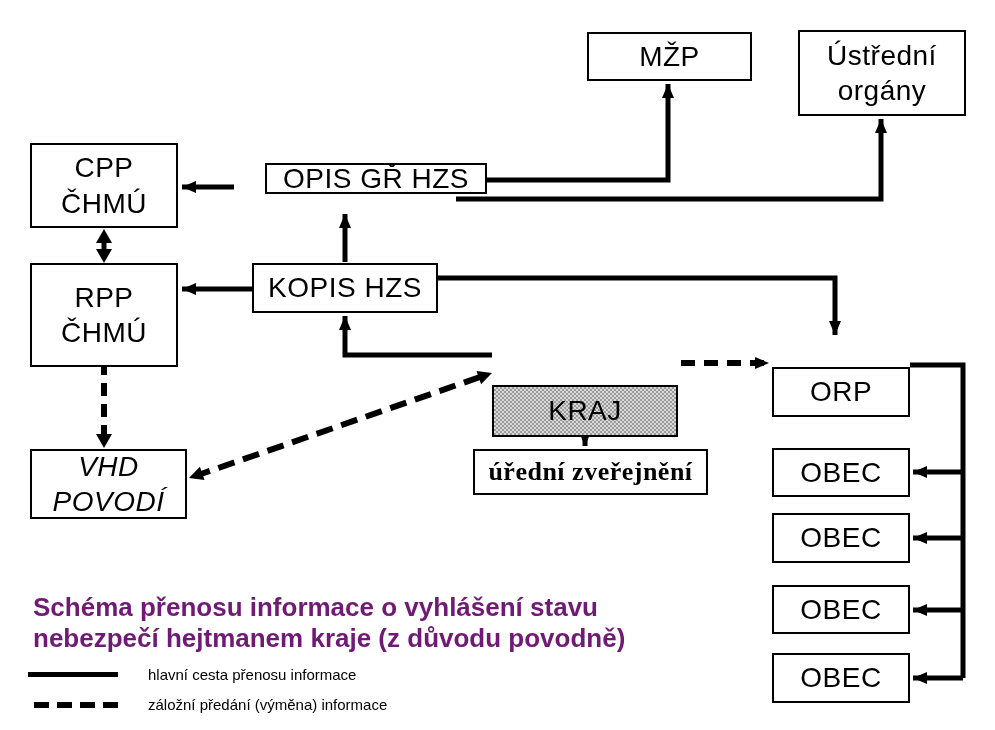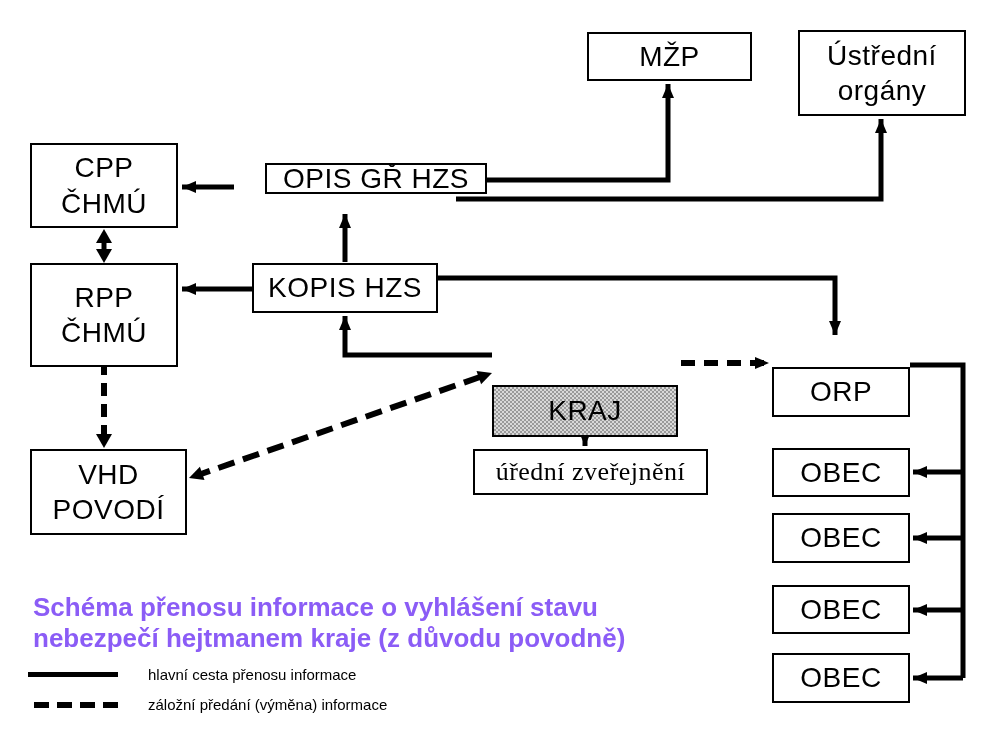--- a/index.html
+++ b/index.html
@@ -15,42 +15,42 @@
   }
   .box .lbl{white-space:pre-line;font-size:28px;line-height:1.26;letter-spacing:0.5px;}
   .box-kraj{
     background-color:#d9d9d9;
     background-image:
       linear-gradient(45deg,#9a9a9a 25%,transparent 25%,transparent 75%,#9a9a9a 75%),
       linear-gradient(45deg,#9a9a9a 25%,transparent 25%,transparent 75%,#9a9a9a 75%);
     background-size:4px 4px;background-position:0 0,2px 2px;
   }
   .box-uredni .lbl{
-    font-family:"Liberation Serif","DejaVu Serif",serif;font-weight:normal;font-size:26px;
+    font-family:"Liberation Serif","DejaVu Serif",serif;font-weight:bold;font-size:26px;
     letter-spacing:0.5px;
   }
   
   .b-mzp{left:587px;top:32px;width:165px;height:49px;}
   .b-ustredni{left:798px;top:30px;width:168px;height:86px;}
   .b-cpp{left:30px;top:143px;width:148px;height:85px;}
   .b-opis{left:226px;top:163px;width:222px;height:31px;margin-left:39px;}
   .b-rpp{left:30px;top:263px;width:148px;height:104px;}
   .b-kopis{left:252px;top:263px;width:186px;height:50px;}
   .b-kraj{left:492px;top:337px;width:186px;height:52px;margin-top:48px;}
   .b-orp{left:772px;top:338px;width:138px;height:50px;margin-top:29px;}
   .b-uredni{left:473px;top:449px;width:235px;height:46px;}
-  .b-vhd{left:30px;top:449px;width:157px;height:86px;}
+  .b-vhd{left:30px;top:449px;width:157px;height:70px;font-style:italic;}
   .b-obec1{left:772px;top:448px;width:138px;height:49px;}
   .b-obec2{left:772px;top:513px;width:138px;height:50px;}
   .b-obec3{left:772px;top:585px;width:138px;height:49px;}
   .b-obec4{left:772px;top:653px;width:138px;height:50px;}
   
   .title{
     position:absolute;left:33px;top:592px;font-weight:bold;font-size:26px;
-    line-height:31px;color:#8b5cf6;z-index:2;white-space:pre-line;
+    line-height:31px;color:#701a75;z-index:2;white-space:pre-line;
   }
   .legend-row{position:absolute;left:28px;display:flex;align-items:center;z-index:2;}
   .legend-row-1{top:666px;}
   .legend-row-2{top:696px;}
   .legend-swatch{display:inline-block;width:90px;margin-right:30px;}
   .legend-solid{height:0;border-top:5px solid #000;}
   .legend-dashed{
     height:6px;margin-left:6px;width:84px;
     background-image:repeating-linear-gradient(90deg,#000 0 15px,transparent 15px 23px);
   }

